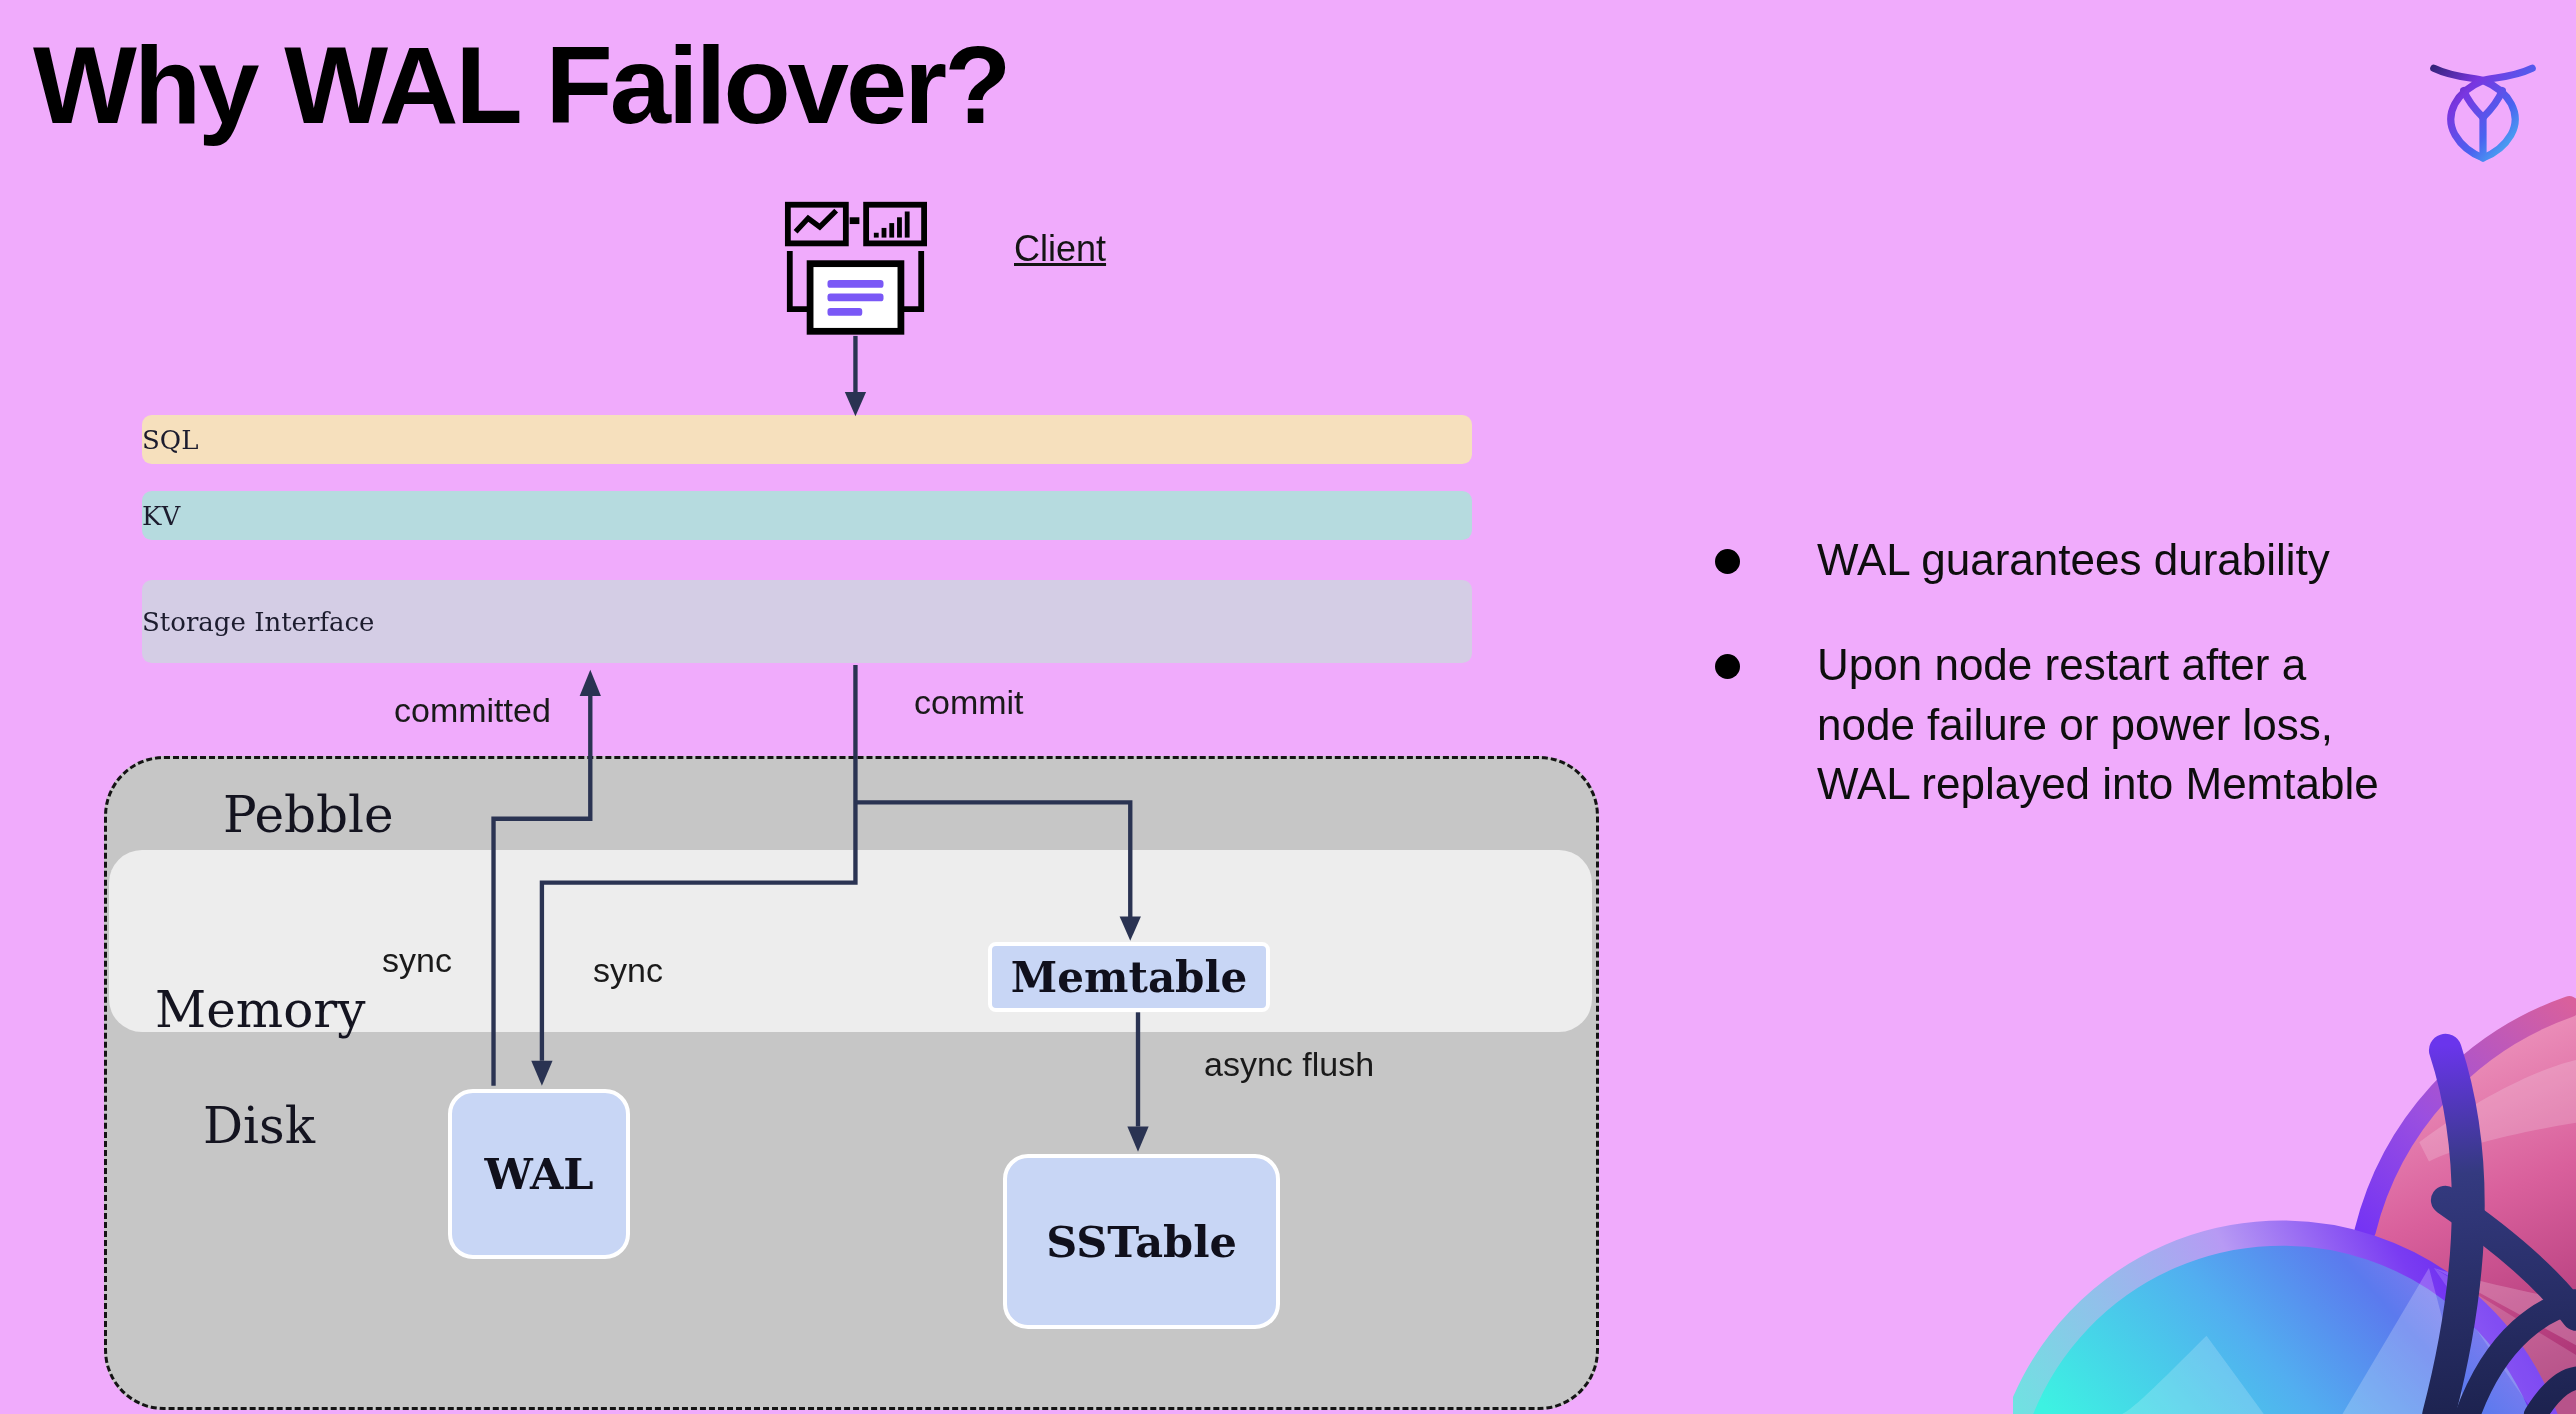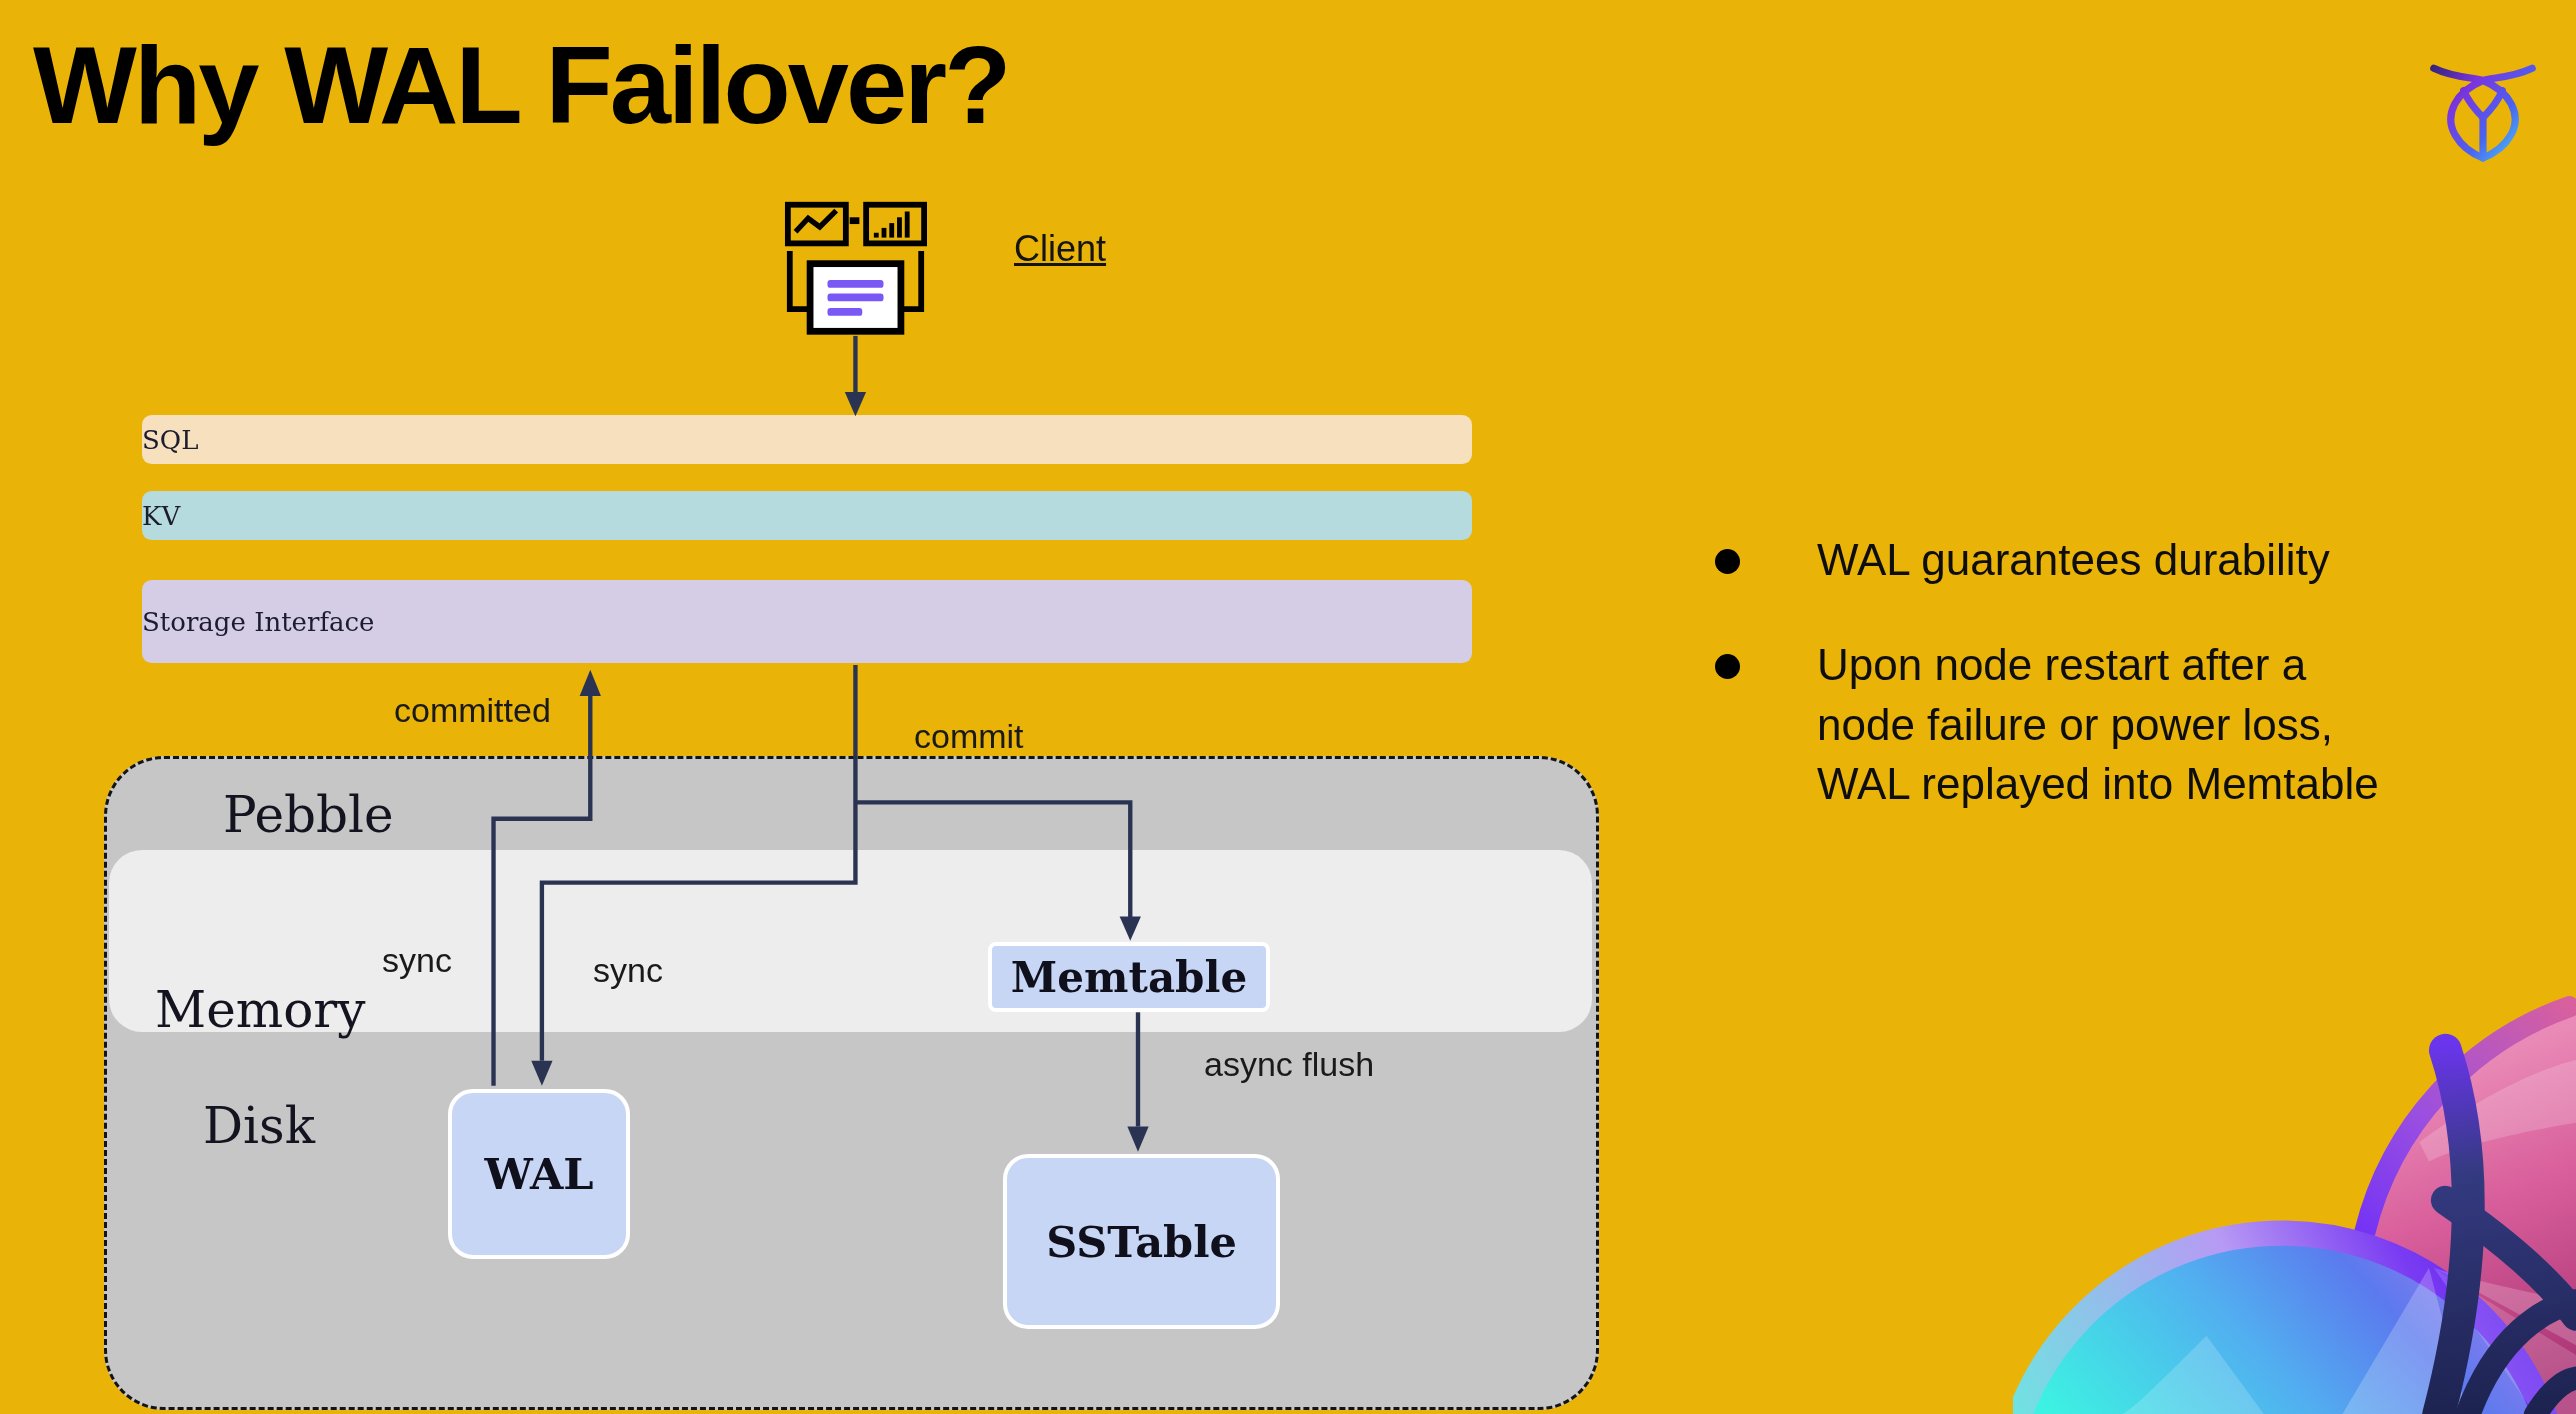--- a/index.html
+++ b/index.html
@@ -1,17 +1,17 @@
 <!DOCTYPE html>
 <html><head>
 <meta charset="utf-8">
 <style>
   html,body { margin:0; padding:0; background:#ffffff; }
   .slide {
-    position:relative; width:2576px; height:1415px; background:#eab308;
+    position:relative; width:2576px; height:1415px; background:#f0abfc;
     overflow:hidden; font-family:"Liberation Sans", sans-serif;
   }
 
   
   .title {
     position:absolute; left:33px; top:21px; margin:0;
     font-size:110px; font-weight:800; letter-spacing:-2.9px; color:#000;
     font-family:"Liberation Sans", sans-serif;
   }
 
@@ -50,21 +50,21 @@
     display:flex; align-items:center; justify-content:center; box-sizing:border-box;
     font-family:"DejaVu Serif", serif; font-weight:bold; font-size:43px; color:#10101c;
   }
   .box-wal      { left:448px;  top:1089px; width:182px; height:170px; }
   .box-memtable { left:988px; top:942px;  width:282px; height:70px; border-radius:8px; font-size:42px; }
   .box-sstable  { left:1003px; top:1154px; width:277px; height:175px; }
 
   
   .edge-label { position:absolute; font-size:34px; color:#1a1a1a; }
   .lbl-committed  { left:394px;  top:691px; }
-  .lbl-commit     { left:914px;  top:717px;text-align:right; }
+  .lbl-commit     { left:914px;  top:683px;text-align:right; }
   .lbl-sync-left  { left:382px;  top:941px; }
   .lbl-sync-right { left:593px;  top:951px; }
   .lbl-async      { left:1204px; top:1045px; }
 
   .arrows { position:absolute; left:0; top:0; pointer-events:none; }
 
   
   .bullets {
     position:absolute; left:1709px; top:530px; width:871px;
     list-style:none; margin:0; padding:0;

